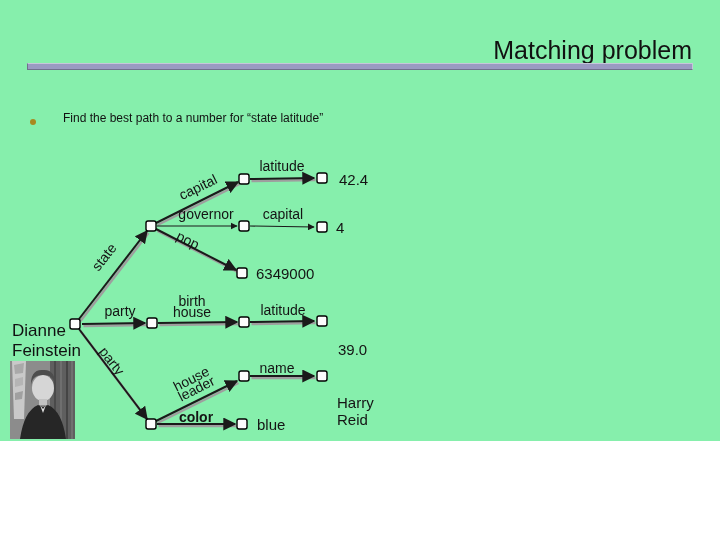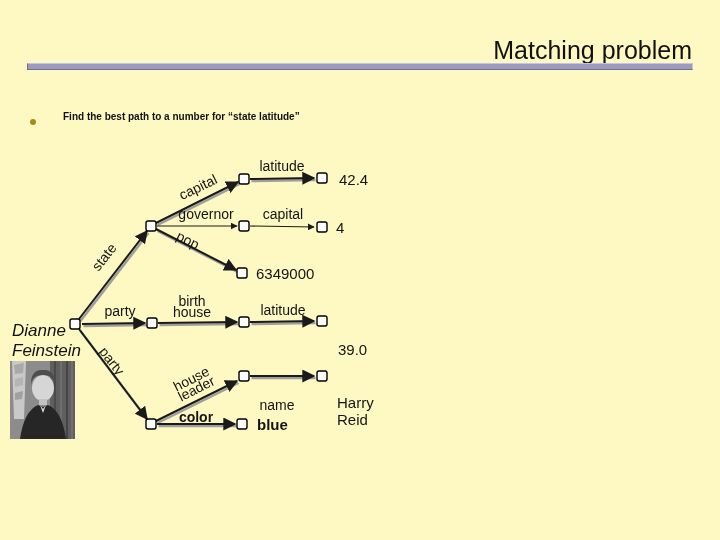--- a/index.html
+++ b/index.html
@@ -1,54 +1,53 @@
 <!DOCTYPE html>
 <html><head>
 <meta charset="utf-8">
 <style>
   html,body { margin:0; padding:0; }
   .slide {
-    position:relative; width:720px; height:540px;
-    background:#fef9c3; overflow:hidden;
+    position:relative; width:720px; height:441px;
+    background:#86efac; overflow:hidden;
     font-family:"Liberation Sans", sans-serif; color:#141414;
   }
   .title {
     position:absolute; top:36px; right:28px;
     font-size:25px; color:#111; white-space:nowrap;
   }
   .rule {
     position:absolute; left:27px; top:63px; width:664px; height:5px;
     background:#9a9ac2;
     border-top:1px solid #c6c6da; border-bottom:1px solid #70708c;
     border-left:1px solid #70708c; border-right:1px solid #c6c6da;
   }
   .bullet-dot {
     position:absolute; left:30px; top:119px; width:6px; height:6px;
     border-radius:50%; background:#a8891f;
   }
   .bullet-text {
-    position:absolute; left:63px; top:111px; font-size:10px; color:#111;
+    position:absolute; left:63px; top:111px; font-size:12px; color:#111;
     white-space:nowrap;
-    font-weight:bold;
   }
   .graph-svg { position:absolute; left:0; top:0; }
   .edge { stroke:#1a1a1a; stroke-width:2; fill:none; }
   .edge.thin { stroke-width:1.1; }
   .shadow { stroke:#9e9e9e; stroke-width:2.4; fill:none; }
   .node { fill:#fcfcfc; stroke:#000; stroke-width:1.4; }
   .lbl {
     position:absolute; transform:translate(-50%,-50%);
     font-size:14px; color:#141414; white-space:nowrap; line-height:14px;
   }
   .lbl2 { text-align:center; line-height:11px; }
   .val { position:absolute; font-size:15px; color:#141414; white-space:nowrap; }
   .val2 { line-height:17px;margin-top:36px; }
   .entity-name {
     position:absolute; left:12px; top:321px;
-    font-size:17px; line-height:20px; color:#111;font-style:italic;
+    font-size:17px; line-height:20px; color:#111;
   }
   .photo { position:absolute; left:10px; top:361px; }
 </style>
 </head>
 <body>
 
 <div class="slide">
 
   <div class="title">Matching problem</div>
   <div class="rule"></div>
@@ -140,32 +139,32 @@
   <div class="lbl lbl2" style="left:192px; top:307px;">
     <div>birth</div>
     <div>house</div>
   </div>
   <div class="lbl" style="left:283px; top:310px;">latitude</div>
   <div class="lbl" style="left:112px; top:361px; transform:translate(-50%,-50%) rotate(52deg);">party</div>
   <div class="lbl lbl2" style="left:194px; top:384px; transform:translate(-50%,-50%) rotate(-27deg);">
     <div>house</div>
     <div>leader</div>
   </div>
-  <div class="lbl" style="left:277px; top:368px;margin-top:37px;">name</div>
+  <div class="lbl" style="left:277px; top:368px;">name</div>
   <div class="lbl" style="left:196px; top:417px;font-weight:bold;">color</div>
 
   <div class="val" style="left:339px; top:171px;">42.4</div>
   <div class="val" style="left:336px; top:219px;">4</div>
   <div class="val" style="left:256px; top:265px;">6349000</div>
   <div class="val" style="left:338px; top:313px;margin-top:28px;">39.0</div>
   <div class="val val2" style="left:337px; top:358px;">
     <div>Harry</div>
     <div>Reid</div>
   </div>
-  <div class="val" style="left:257px; top:416px;font-weight:bold;">blue</div>
+  <div class="val" style="left:257px; top:416px;">blue</div>
 
   <div class="entity-name">
     <div>Dianne</div>
     <div>Feinstein</div>
   </div>
 
   <svg class="photo" width="65" height="78" viewBox="0 0 65 78">
 
     <rect x="0" y="0" width="65" height="78" fill="#8c8c8c"></rect>
     <rect x="40" y="0" width="25" height="78" fill="#5f5f5f"></rect>

